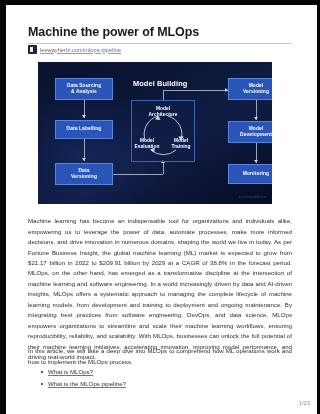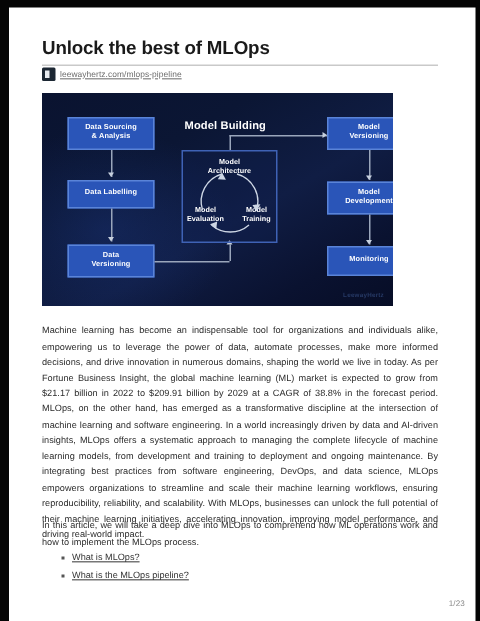--- a/index.html
+++ b/index.html
@@ -97,21 +97,21 @@
     text-decoration: underline;
     text-decoration-color: #9a9a9a;
     letter-spacing: 0.05px;
     white-space: nowrap;
   }
 
   
   .diagram {
     position: absolute;
     top: 62px;
-    left: 0;
+    left: 10px;
     width: 234px;
     height: 142px;
     background: linear-gradient(150deg, #0a1330 0%, #0b1634 30%, #101d44 58%, #0a1230 82%, #070d26 100%);
     overflow: hidden;
     text-decoration: underline;
   }
   .diagram::before {
     content: "";
     position: absolute;
     left: -10%; top: 10%;
@@ -258,21 +258,21 @@
 <body>
 
 <div class="page">
 
   <div class="page-edge-top"></div>
   <div class="page-edge-left"></div>
   <div class="page-edge-right"></div>
 
   <div class="content">
 
-    <h1 class="doc-title">Unlock the best of MLOps</h1>
+    <h1 class="doc-title">Machine the power of MLOps</h1>
     <div class="title-rule"></div>
 
     <div class="url-row">
       <span class="favicon"></span>
       <span class="url-text">leewayhertz.com/mlops-pipeline</span>
     </div>
 
     <div class="diagram">
 
       <div class="dbox" style="left:17px; top:16px; width:58px; height:22px;">

